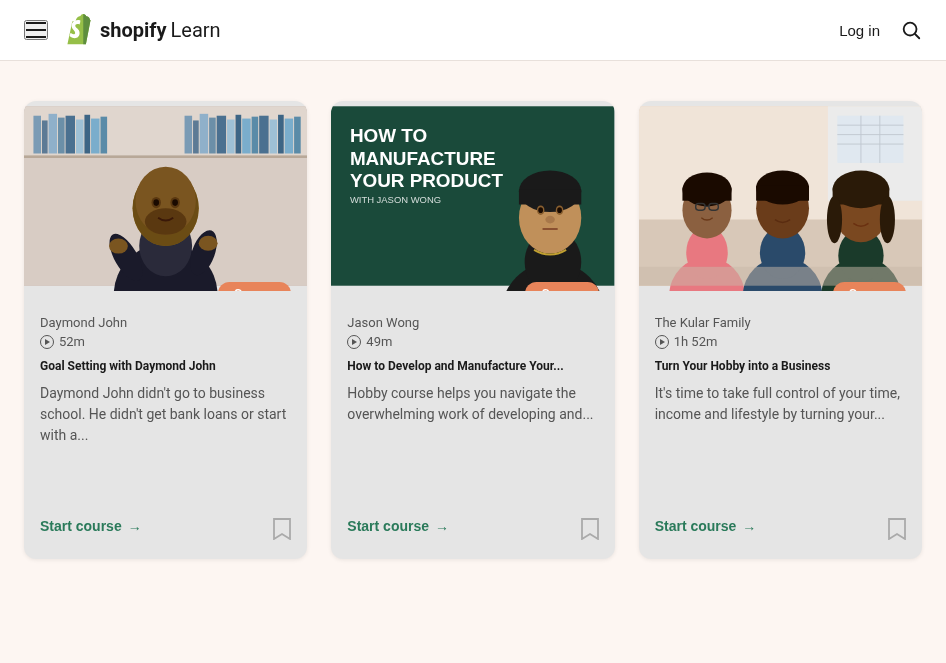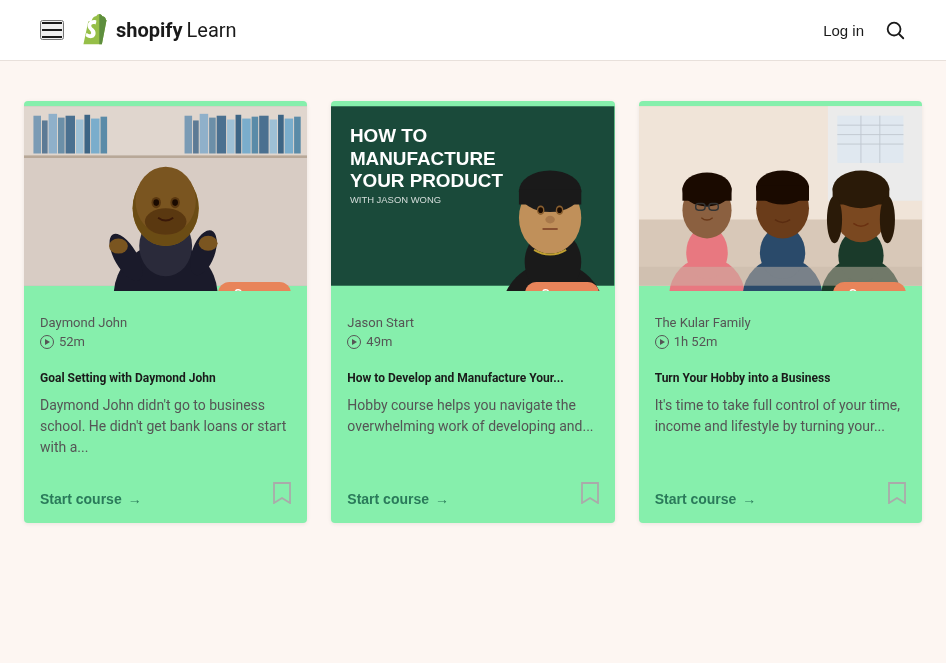--- a/index.html
+++ b/index.html
@@ -9,21 +9,21 @@
       color: #1a1a1a;
       width: 946px;
       min-height: 663px;
     }
 
     
     .header {
       display: flex;
       align-items: center;
       justify-content: space-between;
-      padding: 14px 40px;
+      padding: 14px 24px;
       background: #fff;
       border-bottom: 1px solid #e8e0db;
     }
     .header-left {
       display: flex;
       align-items: center;
       gap: 16px;
     }
     .hamburger-icon {
       display: flex;
@@ -90,22 +90,22 @@
     }
 
     
     .cards-grid {
       display: grid;
       grid-template-columns: repeat(3, 1fr);
       gap: 24px;
     }
 
     .card {
-      background: #86efac;
-      border-radius: 4px;
+      background: #e5e5e5;
+      border-radius: 12px;
       overflow: hidden;
       box-shadow: 0 1px 4px rgba(0,0,0,0.08);
       display: flex;
       flex-direction: column;
     }
 
     .card-image-wrapper {
       position: relative;
       width: 100%;
       height: 190px;
@@ -138,21 +138,21 @@
       color: #555;
       margin-bottom: 4px;
     }
 
     .card-duration {
       display: flex;
       align-items: center;
       gap: 5px;
       font-size: 13px;
       color: #555;
-      margin-bottom: 22px;
+      margin-bottom: 10px;
     }
 
     .play-circle {
       width: 14px;
       height: 14px;
       border: 1.5px solid #555;
       border-radius: 50%;
       display: flex;
       align-items: center;
       justify-content: center;
@@ -178,22 +178,23 @@
     .card-description {
       font-size: 14px;
       color: #555;
       line-height: 1.5;
       flex: 1;
       margin-bottom: 24px;
     }
 
     .card-footer {
       display: flex;
-      align-items: flex-end;
+      align-items: flex-start;
       justify-content: space-between;
+      margin-top: 48px;
     }
 
     .start-course-link {
       color: #2a7a5a;
       font-size: 14px;
       font-weight: 600;
       text-decoration: none;
       display: flex;
       align-items: center;
       gap: 6px;
@@ -365,21 +366,21 @@
 
           <ellipse cx="232" cy="120" rx="5" ry="4" fill="#a8784a"></ellipse>
 
           <line x1="224" y1="130" x2="240" y2="130" stroke="#8a5030" stroke-width="2"></line>
 
           <path d="M215 152 Q232 162 249 152" stroke="#c0a030" stroke-width="2" fill="none"></path>
         </svg>
         <div class="course-badge">Course</div>
       </div>
       <div class="card-content">
-        <div class="card-author">Jason Start</div>
+        <div class="card-author">Jason Wong</div>
         <div class="card-duration">
           <div class="play-circle">
             <div class="play-triangle"></div>
           </div>
           <span>49m</span>
         </div>
         <h2 class="card-title">How to Develop and Manufacture Your...</h2>
         <p class="card-description">Hobby course helps you navigate the overwhelming work of developing and...</p>
         <div class="card-footer">
           <button class="start-course-link">

